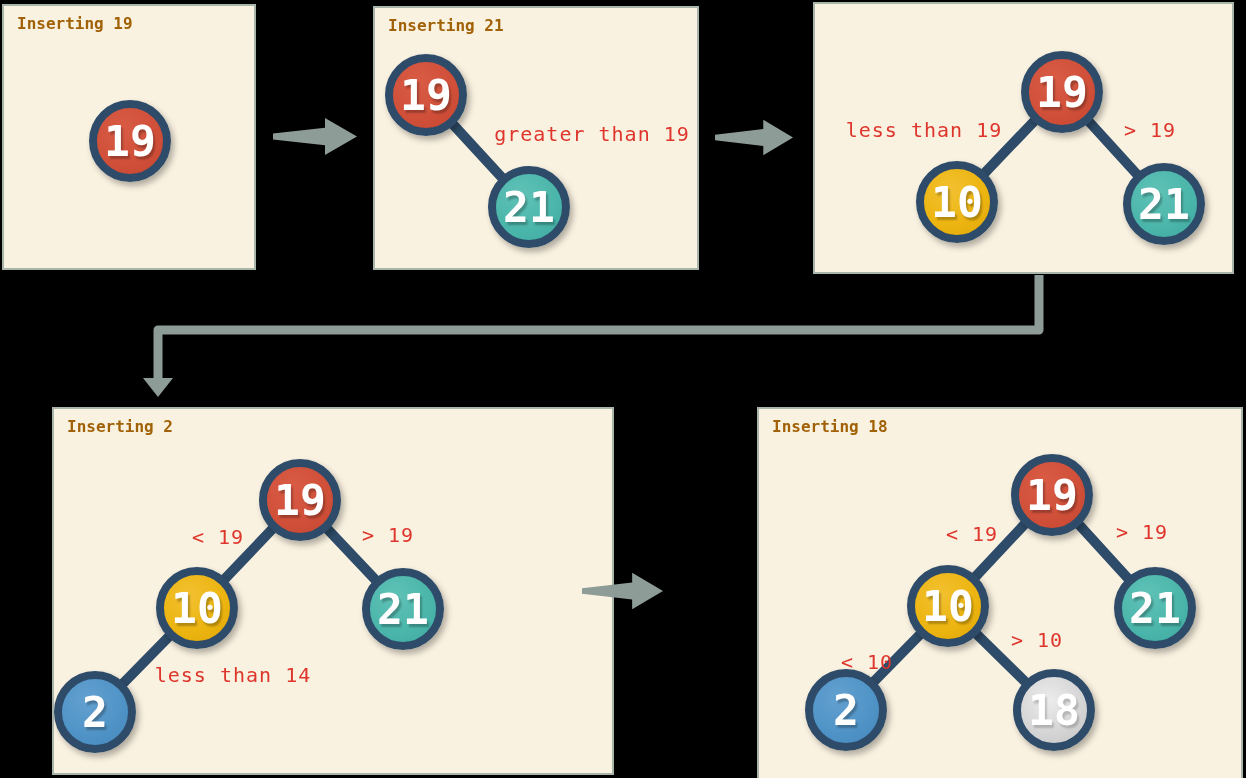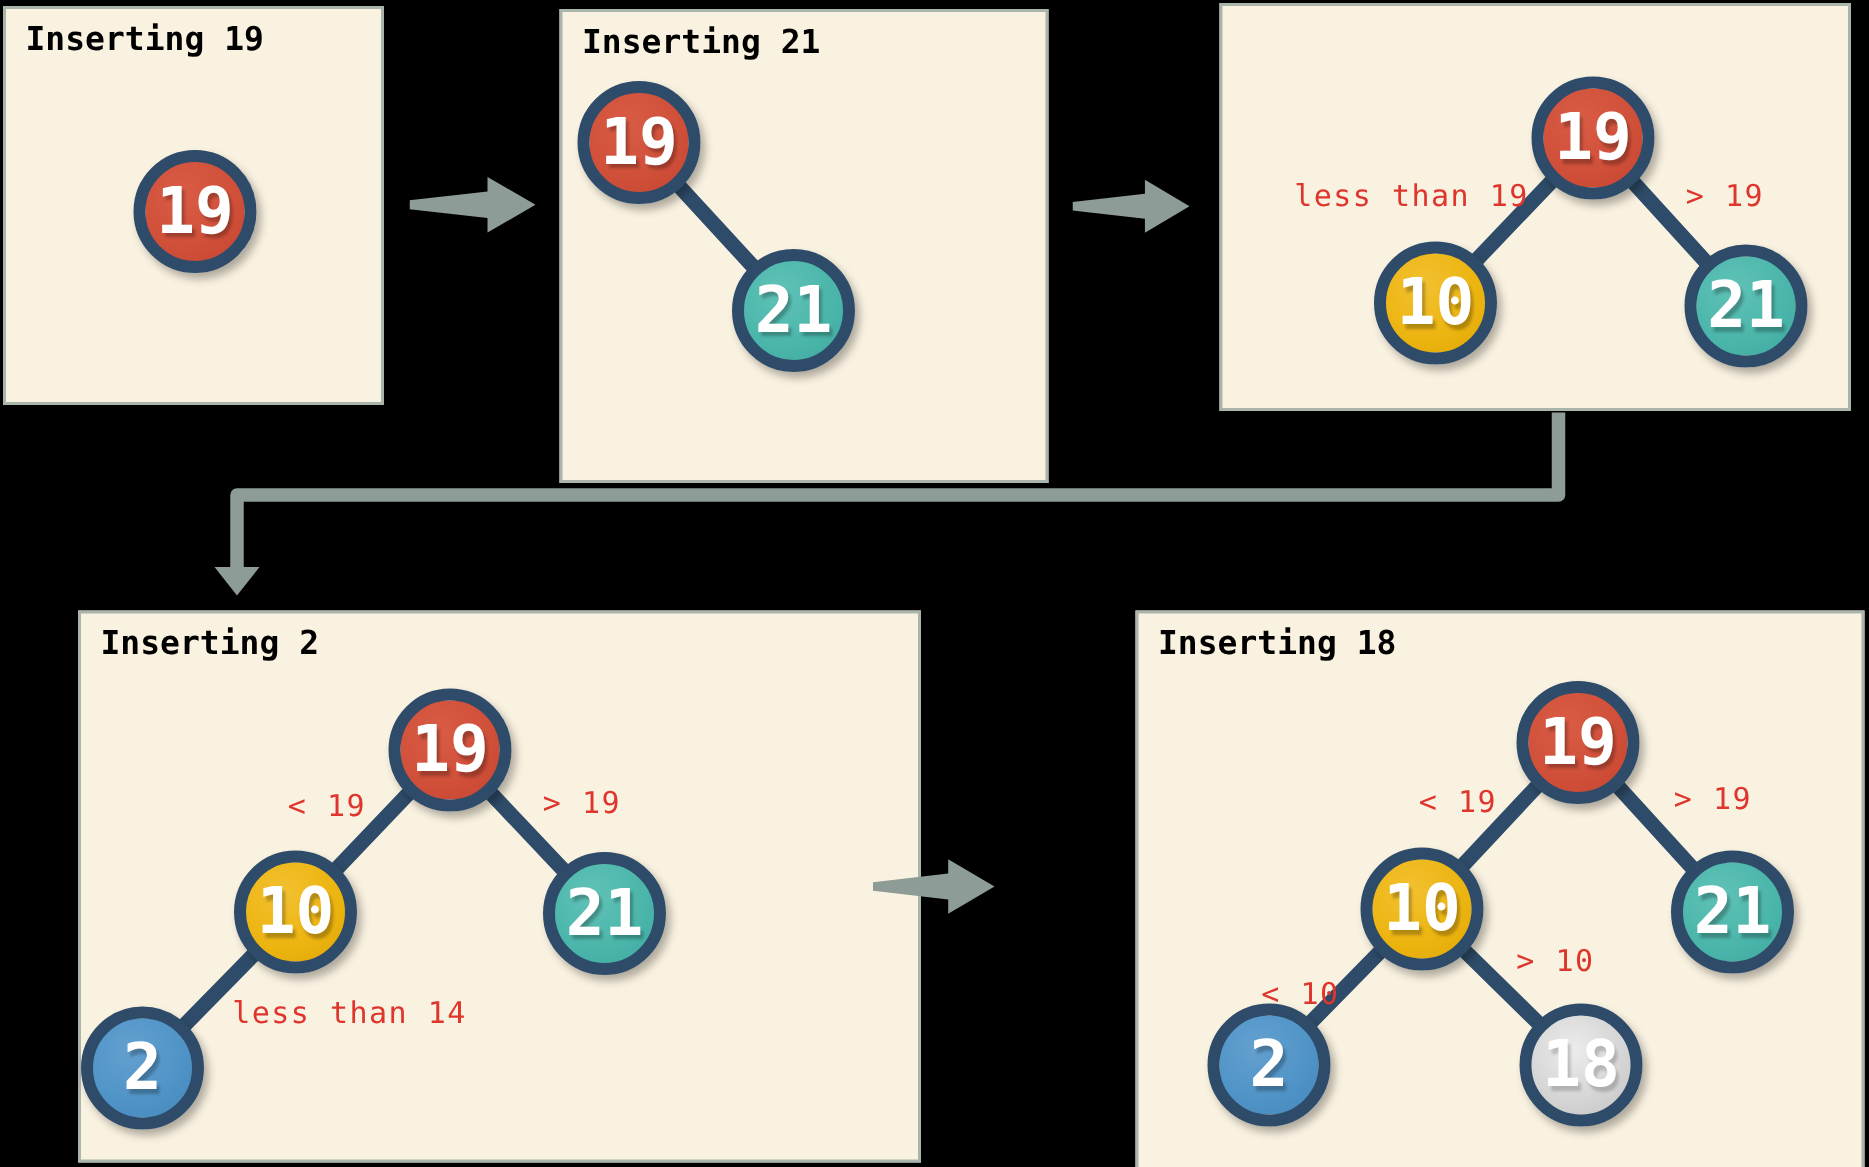--- a/index.html
+++ b/index.html
@@ -1,20 +1,20 @@
 <!DOCTYPE html>
 <html><head>
 <meta charset="utf-8">
 <style>
   html,body{margin:0;padding:0;background:#000;}
   #figure{position:relative;width:1246px;height:778px;background:#000;overflow:hidden;
           font-family:"DejaVu Sans Mono",monospace;}
   .panel{position:absolute;background:#faf2e1;border:2px solid #a9b4ab;box-sizing:border-box;}
-  .panel-title{position:absolute;left:13px;top:8px;font-size:22px;font-weight:bold;
-               color:#000000;line-height:1.2;white-space:nowrap;}
+  .panel-title{position:absolute;left:13px;top:8px;font-size:16px;font-weight:bold;
+               color:#a16207;line-height:1.2;white-space:nowrap;}
   .edges{position:absolute;left:0;top:0;}
   .edges line{stroke:#2e4c69;stroke-width:10;stroke-linecap:round;}
   .node{position:absolute;width:82px;height:82px;border-radius:50%;
         border:8px solid #2e4c69;box-sizing:border-box;
         display:flex;align-items:center;justify-content:center;
         box-shadow:3px 4px 6px rgba(0,0,0,0.30);}
   .node-value{font-size:43px;font-weight:bold;color:#ffffff;line-height:1;
               text-shadow:2px 3px 2px rgba(0,0,0,0.25);}
   .node.red{background:radial-gradient(circle at 38% 32%, #da5c45 0%, #d0503a 55%, #c64530 100%);}
   .node.teal{background:radial-gradient(circle at 38% 32%, #60c2b7 0%, #4ab5aa 60%, #3fa89e 100%);}
@@ -39,52 +39,53 @@
     <div class="panel-title">Inserting 19</div>
     <div class="node red" style="left:85px;top:94px;">
       <span class="node-value">19</span>
     </div>
   </div>
 
   <svg class="flow-arrow" style="left:273px;top:115px;" width="84" height="43" viewBox="0 0 84 44" preserveAspectRatio="none">
     <polygon points="0,19 52,13 52,3 84,22 52,41 52,31 0,25"></polygon>
   </svg>
 
-  <div class="panel" style="left:373px;top:6px;width:326px;height:316px;">
+  <div class="panel" style="left:373px;top:6px;width:326px;height:264px;">
     <svg class="edges" width="326" height="264">
       <line x1="51" y1="87" x2="154" y2="199"></line>
     </svg>
     <div class="panel-title">Inserting 21</div>
     <div class="node red" style="left:10px;top:46px;">
       <span class="node-value">19</span>
     </div>
     <div class="node teal" style="left:113px;top:158px;">
       <span class="node-value">21</span>
     </div>
+    <span class="edge-label" style="left:217px;top:126px;">greater than 19</span>
   </div>
 
   <svg class="flow-arrow" style="left:715px;top:117px;" width="78" height="41" viewBox="0 0 84 44" preserveAspectRatio="none">
     <polygon points="0,19 52,13 52,3 84,22 52,41 52,31 0,25"></polygon>
   </svg>
 
   <div class="panel" style="left:813px;top:2px;width:421px;height:272px;">
     <svg class="edges" width="421" height="272">
       <line x1="247" y1="88" x2="142" y2="198"></line>
       <line x1="247" y1="88" x2="349" y2="200"></line>
     </svg>
     <div class="node red" style="left:206px;top:47px;">
       <span class="node-value">19</span>
     </div>
     <div class="node gold" style="left:101px;top:157px;">
       <span class="node-value">10</span>
     </div>
     <div class="node teal" style="left:308px;top:159px;">
       <span class="node-value">21</span>
     </div>
-    <span class="edge-label" style="left:126px;top:126px;text-align:right;">less than 19</span>
+    <span class="edge-label" style="left:109px;top:126px;text-align:right;">less than 19</span>
     <span class="edge-label" style="left:335px;top:126px;">&gt; 19</span>
   </div>
 
   <svg class="connector" width="1246" height="778">
     <polyline points="1039,275 1039,330 158,330 158,382"></polyline>
     <polygon points="143,378 173,378 158,397"></polygon>
   </svg>
 
   <div class="panel" style="left:8px;top:407px;width:562px;height:368px;margin-left:44px;">
     <svg class="edges" width="487" height="368">

